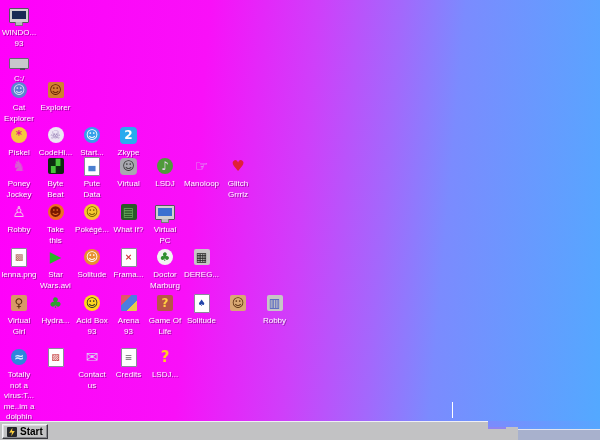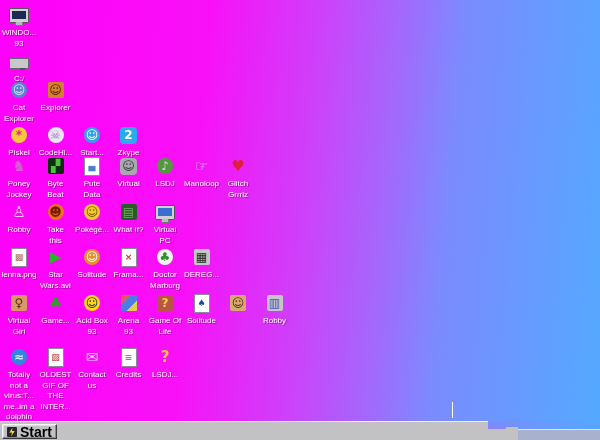--- a/index.html
+++ b/index.html
@@ -60,21 +60,21 @@
     position:absolute;left:0;bottom:0;width:600px;height:19px;
     background:#c2c2c4;border-top:1px solid #efeff5;box-sizing:border-box;
   }
   .start-button{
     position:absolute;left:2px;top:2px;height:15px;min-width:46px;
     background:#c2c2c4;display:flex;align-items:center;gap:3px;padding:0 4px;
     border:1px solid;border-color:#f4f4f8 #3a3a40 #3a3a40 #f4f4f8;
     box-shadow:inset -1px -1px 0 #8a8a90, inset 1px 1px 0 #dcdce0;
     cursor:pointer;box-sizing:border-box;
   }
-  .start-label{font-size:14px;font-weight:bold;color:#000;line-height:1;}
+  .start-label{font-size:10px;font-weight:bold;color:#000;line-height:1;}
   .start-logo{width:10px;height:10px;display:block;}
   
   .tb-notch-a{position:absolute;right:0;bottom:13px;width:112px;height:6px;
     background:linear-gradient(90deg,#7b8bfd,#57a6ff);}
   .tb-notch-b{position:absolute;right:0;bottom:11px;width:82px;height:2px;
     background:linear-gradient(90deg,#6d97fd,#55a8ff);}
   .tb-notch-step{position:absolute;right:94px;bottom:11px;width:18px;height:2px;
     background:#8f85f0;}
   .tb-notch-line{position:absolute;right:0;bottom:10px;width:82px;height:1px;
     background:#e8e8f4;opacity:.9;}
@@ -309,21 +309,21 @@
         </div>
         <div class="icon-label">Virtual
 Girl</div>
       </div>
       <div class="desktop-icon" style="left: 37.5px; top: 293px;">
         <div class="icon-tile">
           <div class="shape-none" style="position: relative; display: flex; align-items: center; justify-content: center; --fg: #2f9e2f;">
             <span class="glyph" style="color: rgb(47, 158, 47);">♣</span>
           </div>
         </div>
-        <div class="icon-label">Game...</div>
+        <div class="icon-label">Hydra...</div>
       </div>
       <div class="desktop-icon" style="left: 74px; top: 293px;">
         <div class="icon-tile">
           <div class="shape-circle" style="position: relative; display: flex; align-items: center; justify-content: center; background: rgb(255, 216, 30); --fg: #2a2a2a;">
             <span class="glyph" style="color: rgb(42, 42, 42);">☺</span>
           </div>
         </div>
         <div class="icon-label">Acid Box
 93</div>
       </div>
@@ -377,24 +377,20 @@
 virus:T...
 me..im a
 dolphin</div>
       </div>
       <div class="desktop-icon" style="left: 37.5px; top: 347px;">
         <div class="icon-tile">
           <div class="shape-doc" style="position: relative; display: flex; align-items: center; justify-content: center; --fg: #c03030;">
             <span class="glyph" style="color: rgb(192, 48, 48);">▨</span>
           </div>
         </div>
-        <div class="icon-label">OLDEST
-GIF OF
-THE
-INTER...</div>
       </div>
       <div class="desktop-icon" style="left: 74px; top: 347px;">
         <div class="icon-tile">
           <div class="shape-none" style="position: relative; display: flex; align-items: center; justify-content: center; --fg: #d8d8f0;">
             <span class="glyph" style="color: rgb(216, 216, 240);">✉</span>
           </div>
         </div>
         <div class="icon-label">Contact
 us</div>
       </div>

